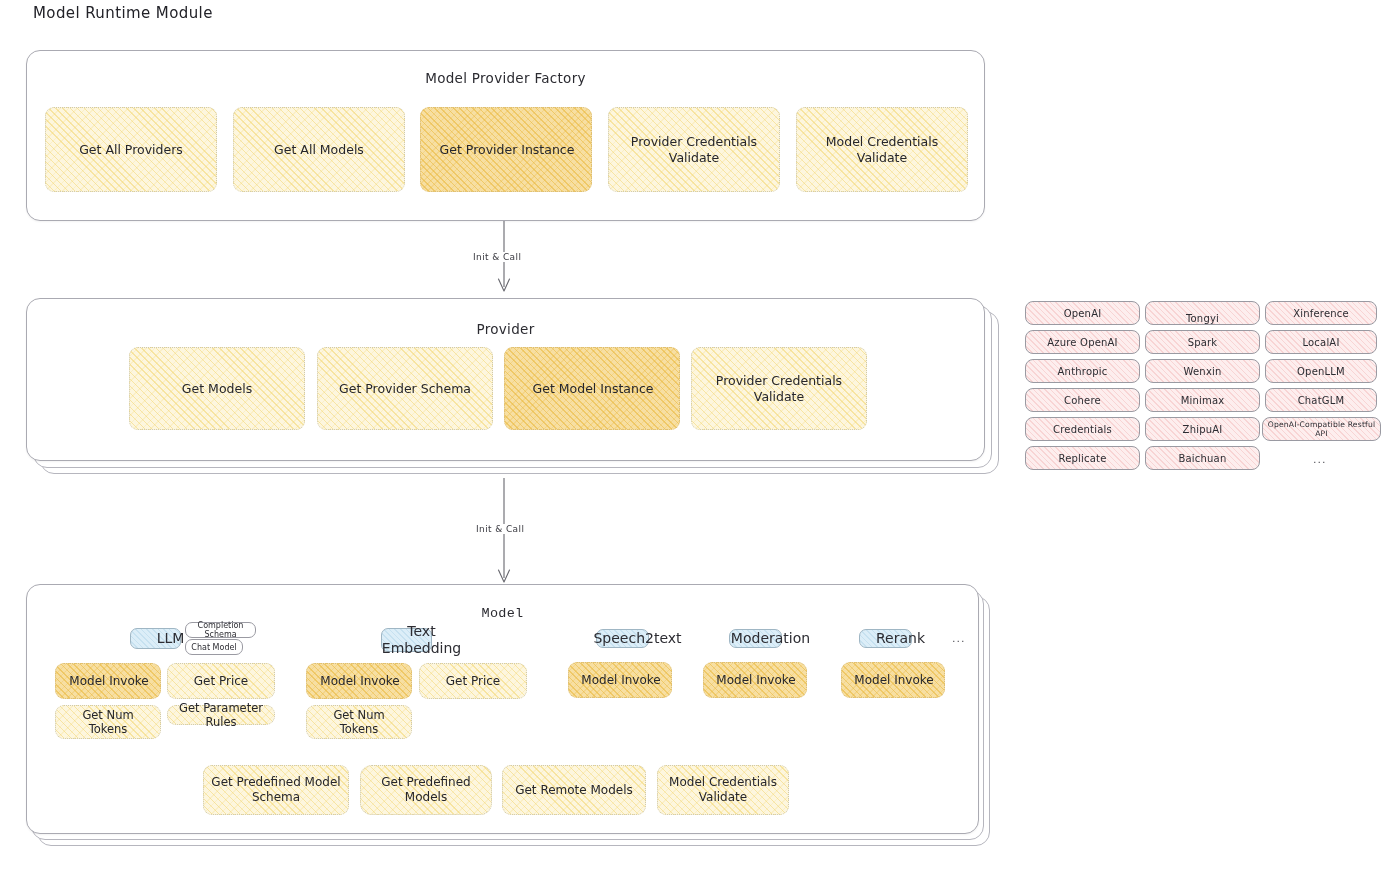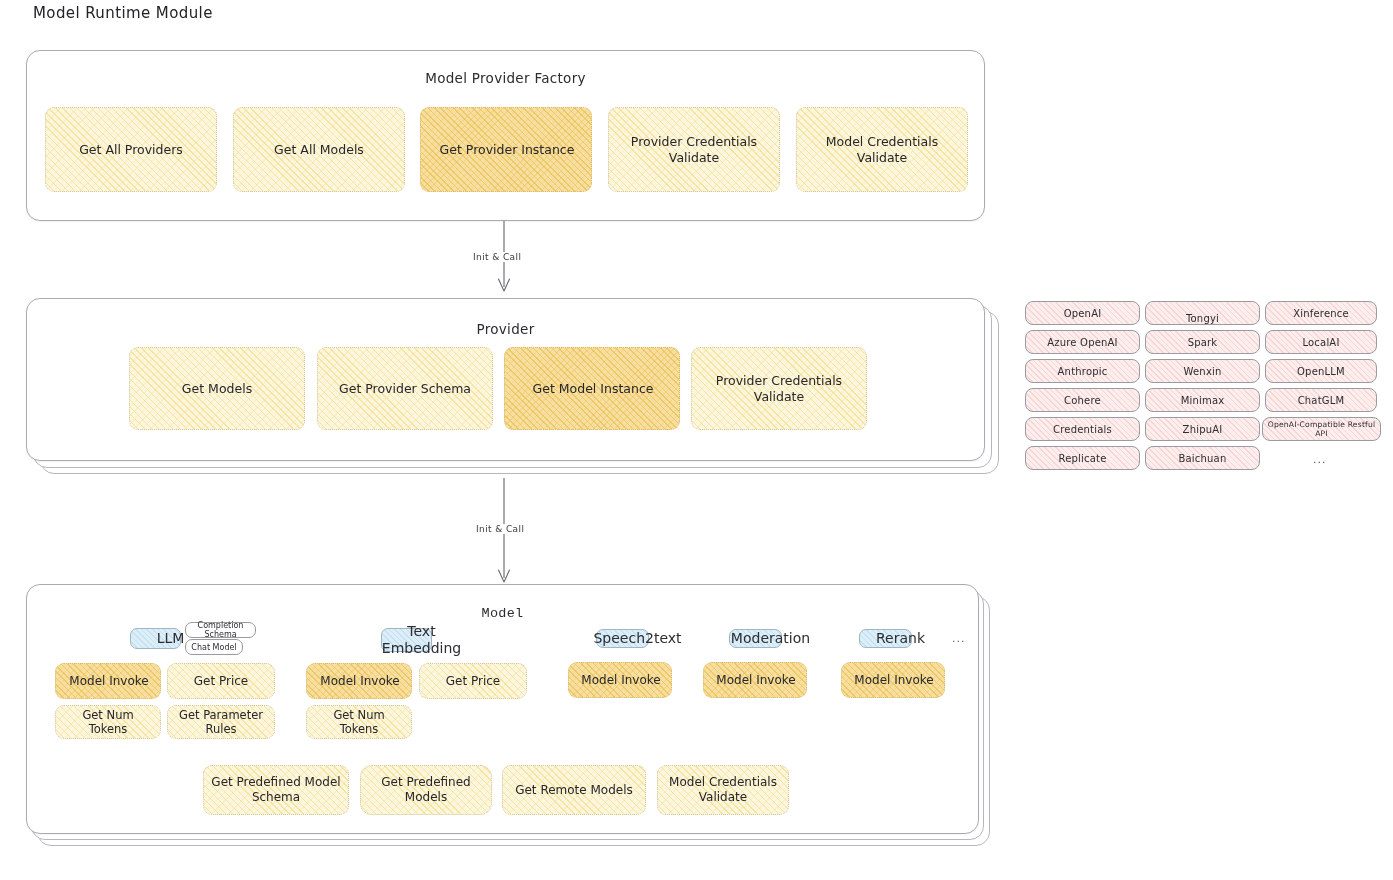--- a/index.html
+++ b/index.html
@@ -282,21 +282,21 @@
 
   <div class="hbox amber abs" style="left:55px;top:663px;width:106px;height:36px;font-size:12px;">
     <span class="lbl">Model Invoke</span>
     </div>
   <div class="hbox cream abs" style="left:167px;top:663px;width:108px;height:36px;font-size:12px;">
     <span class="lbl">Get Price</span>
     </div>
   <div class="hbox cream abs" style="left:55px;top:705px;width:106px;height:34px;font-size:11.5px;">
     <span class="lbl">Get Num Tokens</span>
     </div>
-  <div class="hbox cream abs" style="left:167px;top:705px;width:108px;height:34px;font-size:11.5px;">
+  <div class="hbox cream abs" style="left:167px;top:705px;width:108px;height:20px;font-size:11.5px;">
     <span class="lbl">Get Parameter Rules</span>
     </div>
 
   <div class="bluechip" style="left:381px;top:628px;width:51px;height:24px;">
     <span>Text Embedding</span>
     </div>
 
   <div class="hbox amber abs" style="left:306px;top:663px;width:106px;height:36px;font-size:12px;">
     <span class="lbl">Model Invoke</span>
     </div>

